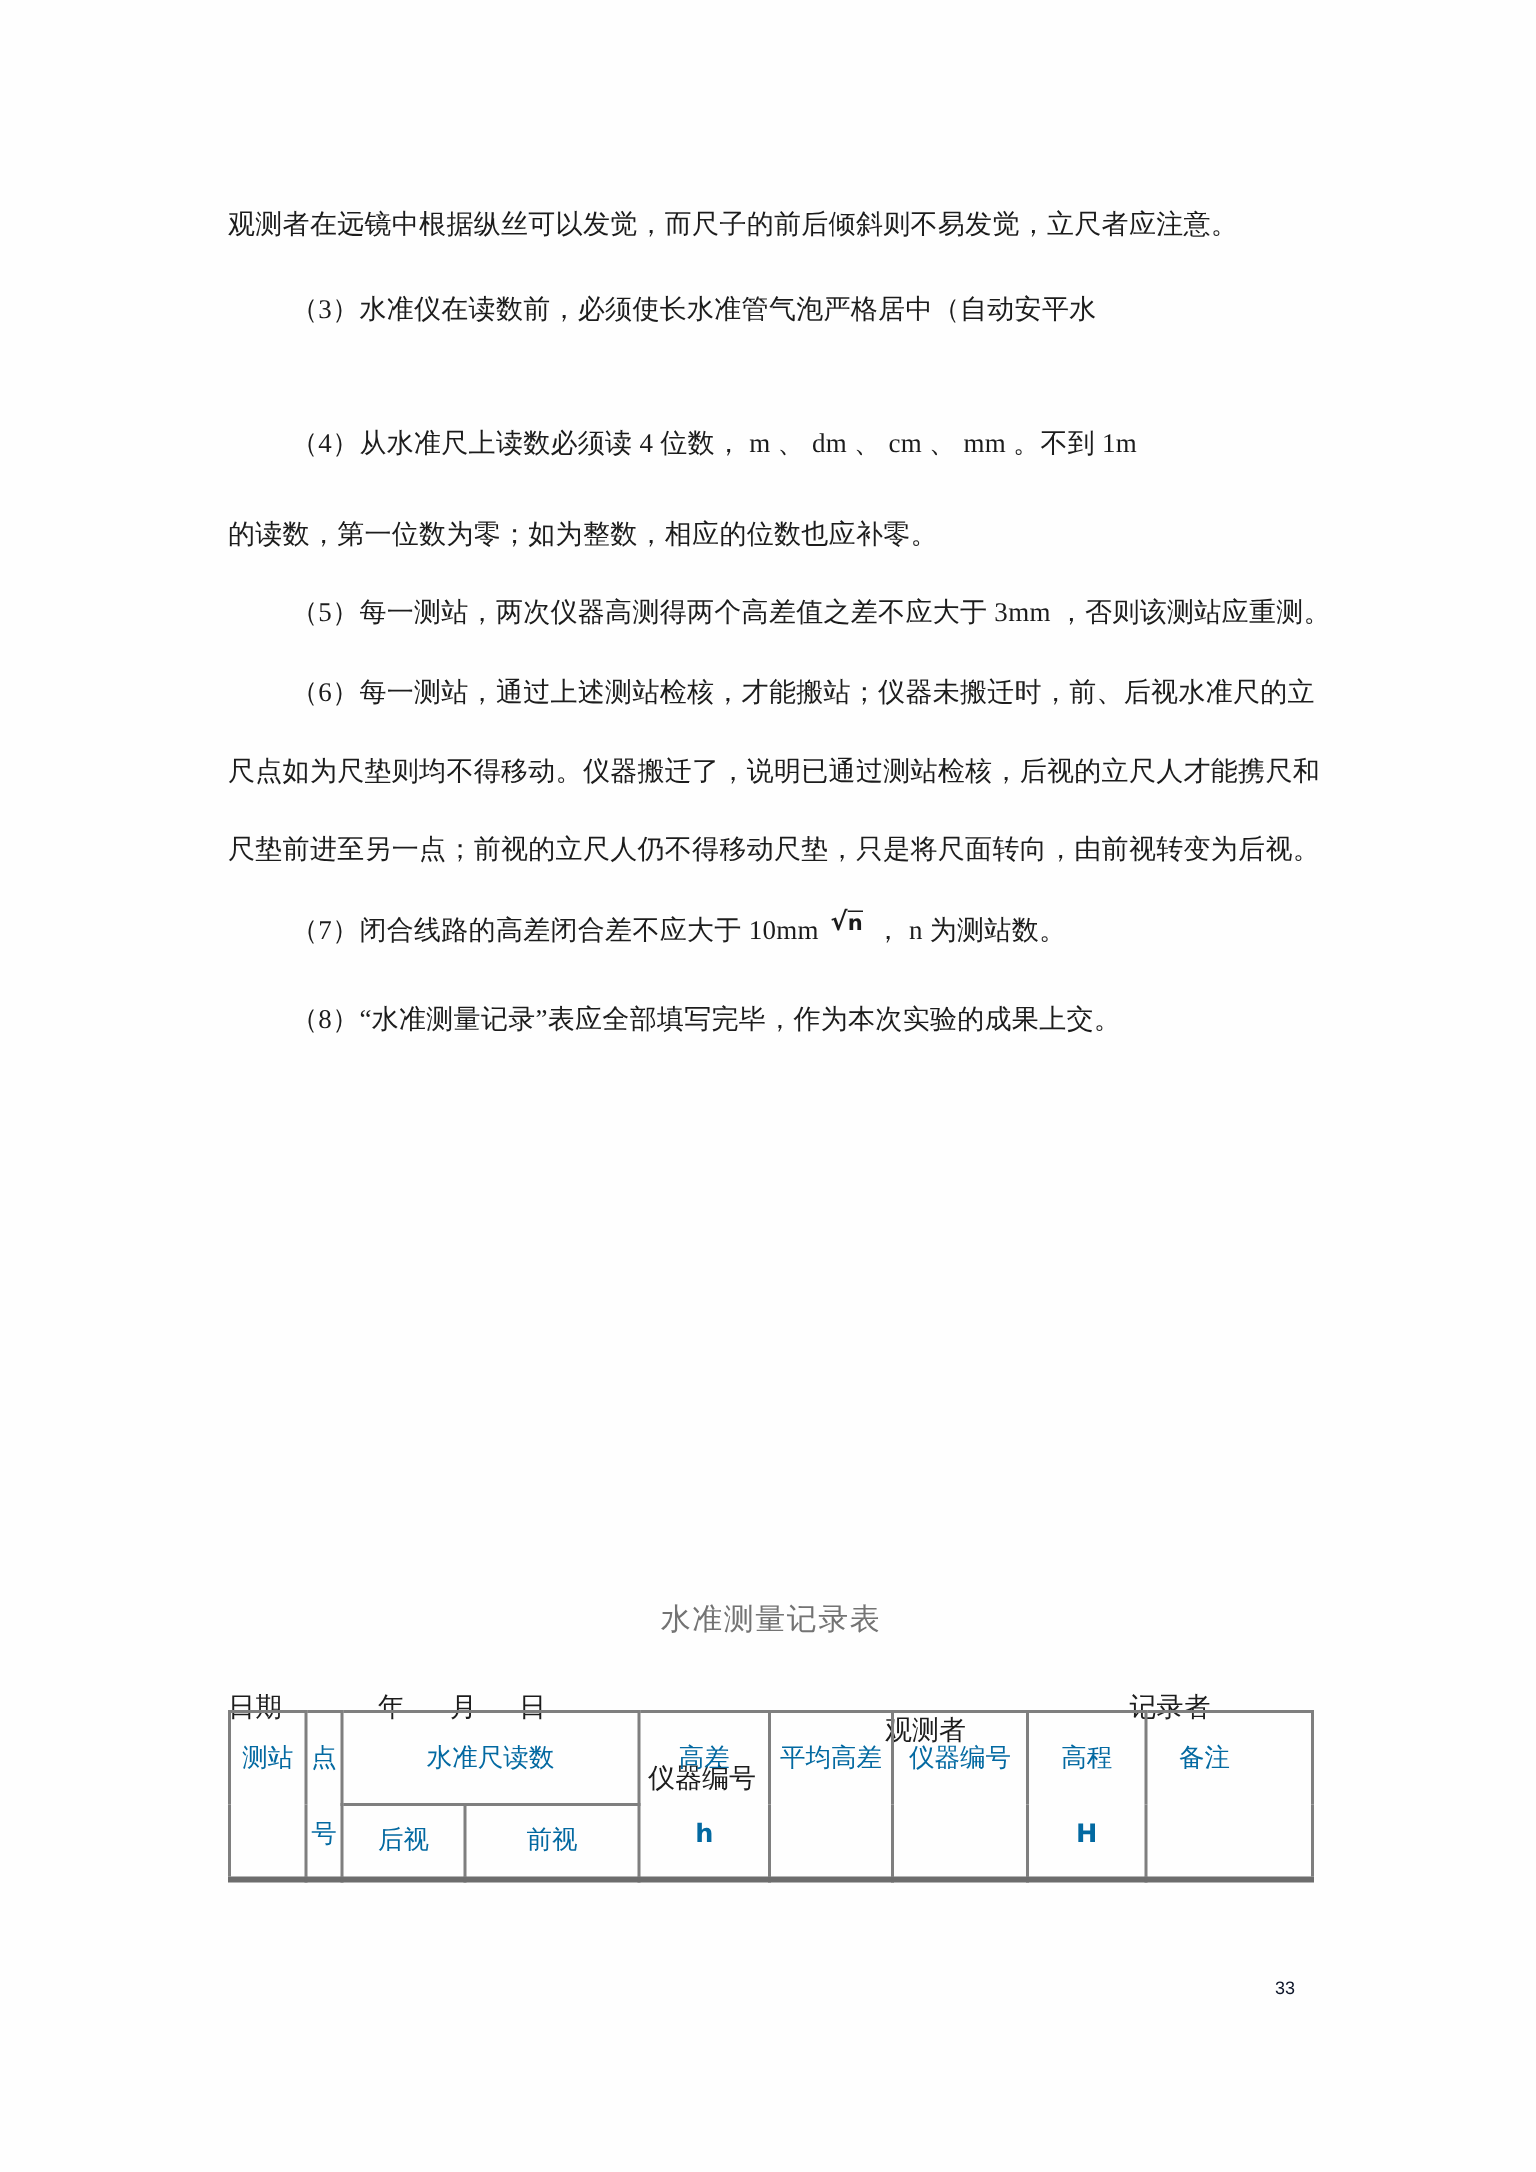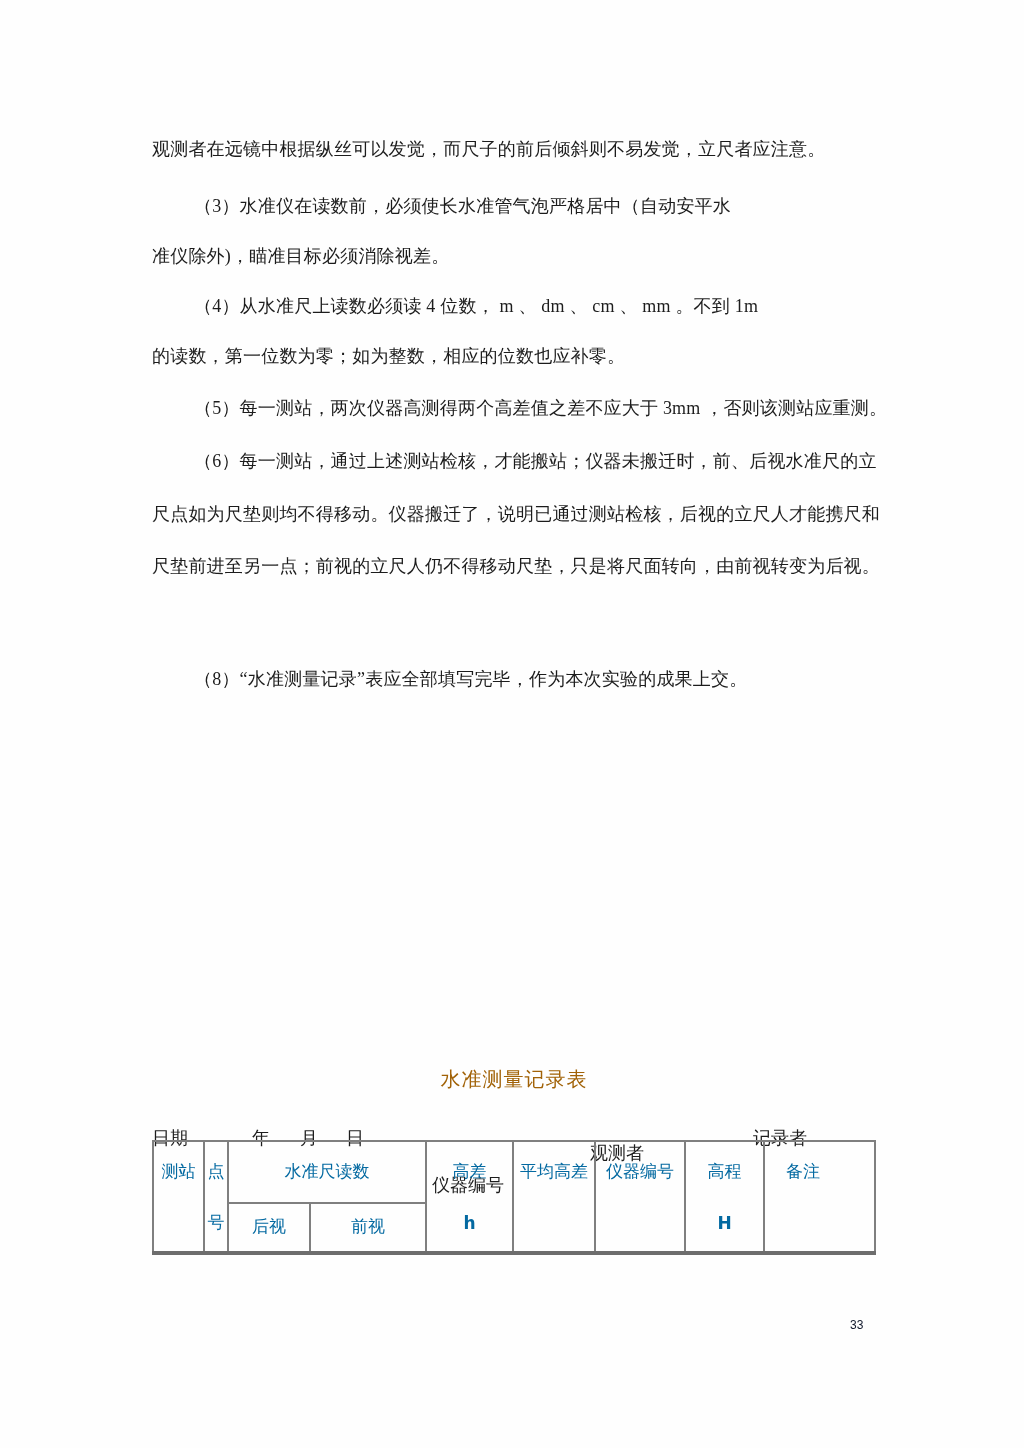--- a/index.html
+++ b/index.html
@@ -29,21 +29,21 @@
     font-size:17px;
     position:relative;top:-6px;
     margin:0 3px;
   }
   .sqrt .rad{ text-decoration:overline; font-size:14px; }
   
   .table-title{
     position:absolute;top:1066px;left:152px;width:724px;
     text-align:center;
     font-size:20px;letter-spacing:1px;
-    color:#a16207;
+    color:#737373;
   }
   .info-row{ position:absolute;top:1126px;left:0;width:1024px;height:26px;font-size:18px; }
   .info-item{ position:absolute;top:0;white-space:nowrap; }
   .ii-date{ left:152px; }
   .ii-year{ left:252px; }
   .ii-month{ left:300px; }
   .ii-day{ left:346px; }
   .ii-inst{ left:432px;margin-top:47px; }
   .ii-obs{ left:590px;margin-top:15px; }
   .ii-rec{ left:753px; }
@@ -76,28 +76,32 @@
     color:#0f172a;
   }
 </style>
 </head>
 <body>
 
 <div class="page">
 
   <div class="doc-line" style="top:136px">观测者在远镜中根据纵丝可以发觉，而尺子的前后倾斜则不易发觉，立尺者应注意。</div>
   <div class="doc-line indent" style="top:193px">（3）水准仪在读数前，必须使长水准管气泡严格居中（自动安平水</div>
-  <div class="doc-line" style="top:243px">准仪除外)，瞄准目标必须消除视差。</div>
-  <div class="doc-line indent" style="top:293px">（4）从水准尺上读数必须读 4 位数， m 、 dm 、 cm 、 mm 。不到 1m</div>
+  <div class="doc-line indent" style="top:282px">（4）从水准尺上读数必须读 4 位数， m 、 dm 、 cm 、 mm 。不到 1m</div>
   <div class="doc-line" style="top:343px">的读数，第一位数为零；如为整数，相应的位数也应补零。</div>
   <div class="doc-line indent" style="top:395px">（5）每一测站，两次仪器高测得两个高差值之差不应大于 3mm ，否则该测站应重测。</div>
   <div class="doc-line indent" style="top:448px">（6）每一测站，通过上述测站检核，才能搬站；仪器未搬迁时，前、后视水准尺的立</div>
   <div class="doc-line" style="top:501px">尺点如为尺垫则均不得移动。仪器搬迁了，说明已通过测站检核，后视的立尺人才能携尺和</div>
   <div class="doc-line" style="top:553px">尺垫前进至另一点；前视的立尺人仍不得移动尺垫，只是将尺面转向，由前视转变为后视。</div>
 
+  <div class="doc-line indent" style="top:607px">
+    <span>（7）闭合线路的高差闭合差不应大于 10mm</span>
+    <span class="sqrt"><span>√</span><span class="rad">n</span></span>
+    <span>，  n  为测站数。</span>
+  </div>
 
   <div class="doc-line indent" style="top:666px">（8）“水准测量记录”表应全部填写完毕，作为本次实验的成果上交。</div>
 
   <div class="table-title">水准测量记录表</div>
 
   <div class="info-row">
     <span class="info-item ii-date">日期</span>
     <span class="info-item ii-year">年</span>
     <span class="info-item ii-month">月</span>
     <span class="info-item ii-day">日</span>

